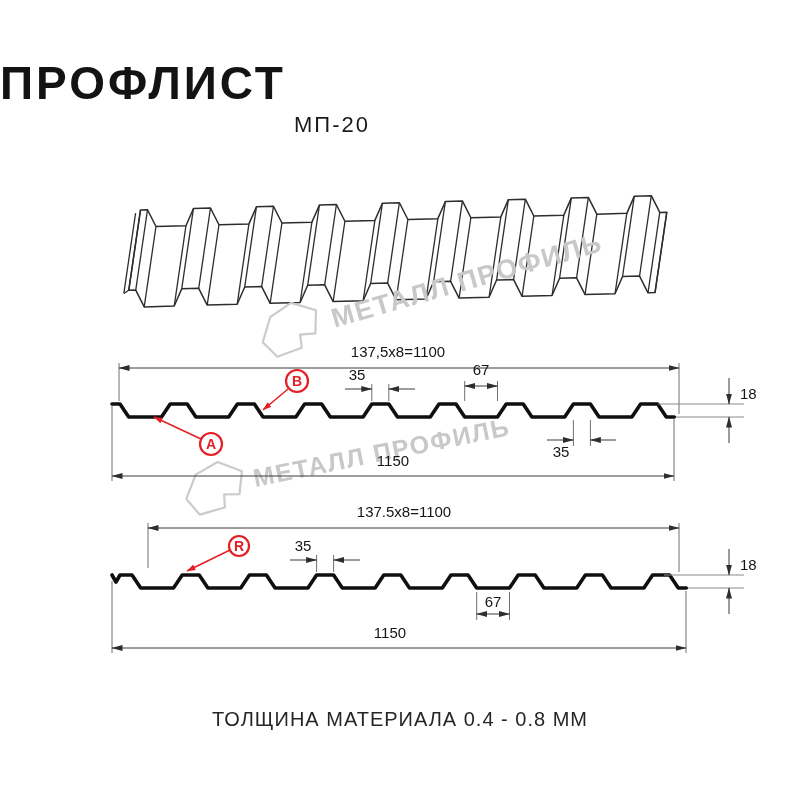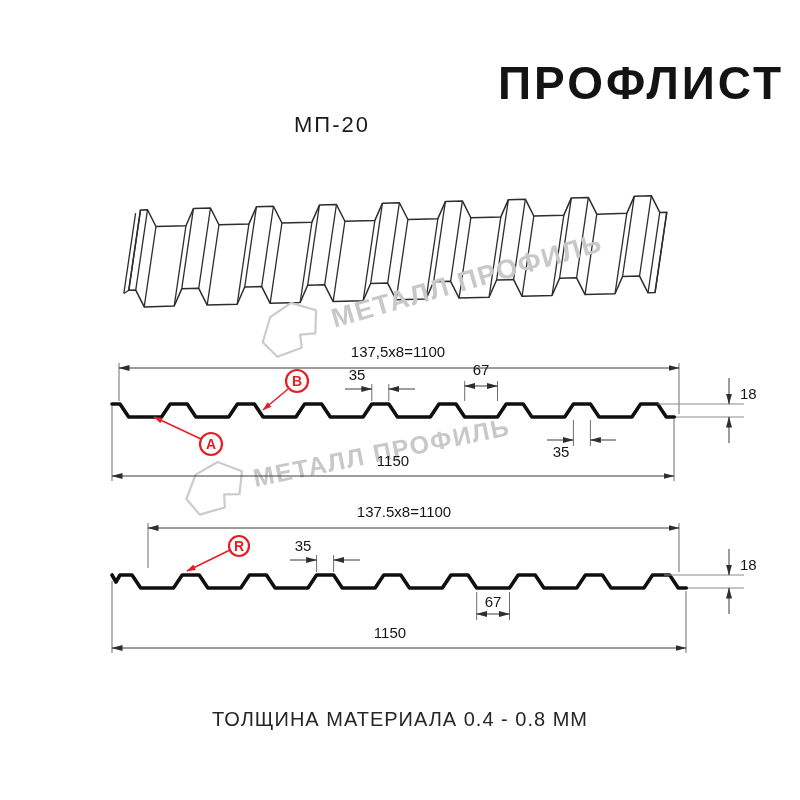--- a/index.html
+++ b/index.html
@@ -1,21 +1,21 @@
 <!DOCTYPE html>
 <html><head>
 <meta charset="utf-8">
 <style>
   html,body{margin:0;padding:0;}
   body{
     width:800px;height:800px;background:#ffffff;position:relative;overflow:hidden;
     font-family:"Liberation Sans",sans-serif;
   }
   .title{
-    position:absolute;top:56px;left:0;width:784px;text-align:right;
+    position:absolute;top:56px;left:0;width:784px;text-align:left;
     font-size:46px;font-weight:700;letter-spacing:3px;color:#131313;
   }
   .subtitle{
     position:absolute;top:112px;left:0;width:664px;text-align:center;
     font-size:22px;font-weight:500;letter-spacing:2px;color:#1a1a1a;
   }
   .footer{
     position:absolute;top:708px;left:0;width:800px;text-align:center;
     font-size:20px;font-weight:500;letter-spacing:1px;color:#262626;
   }

